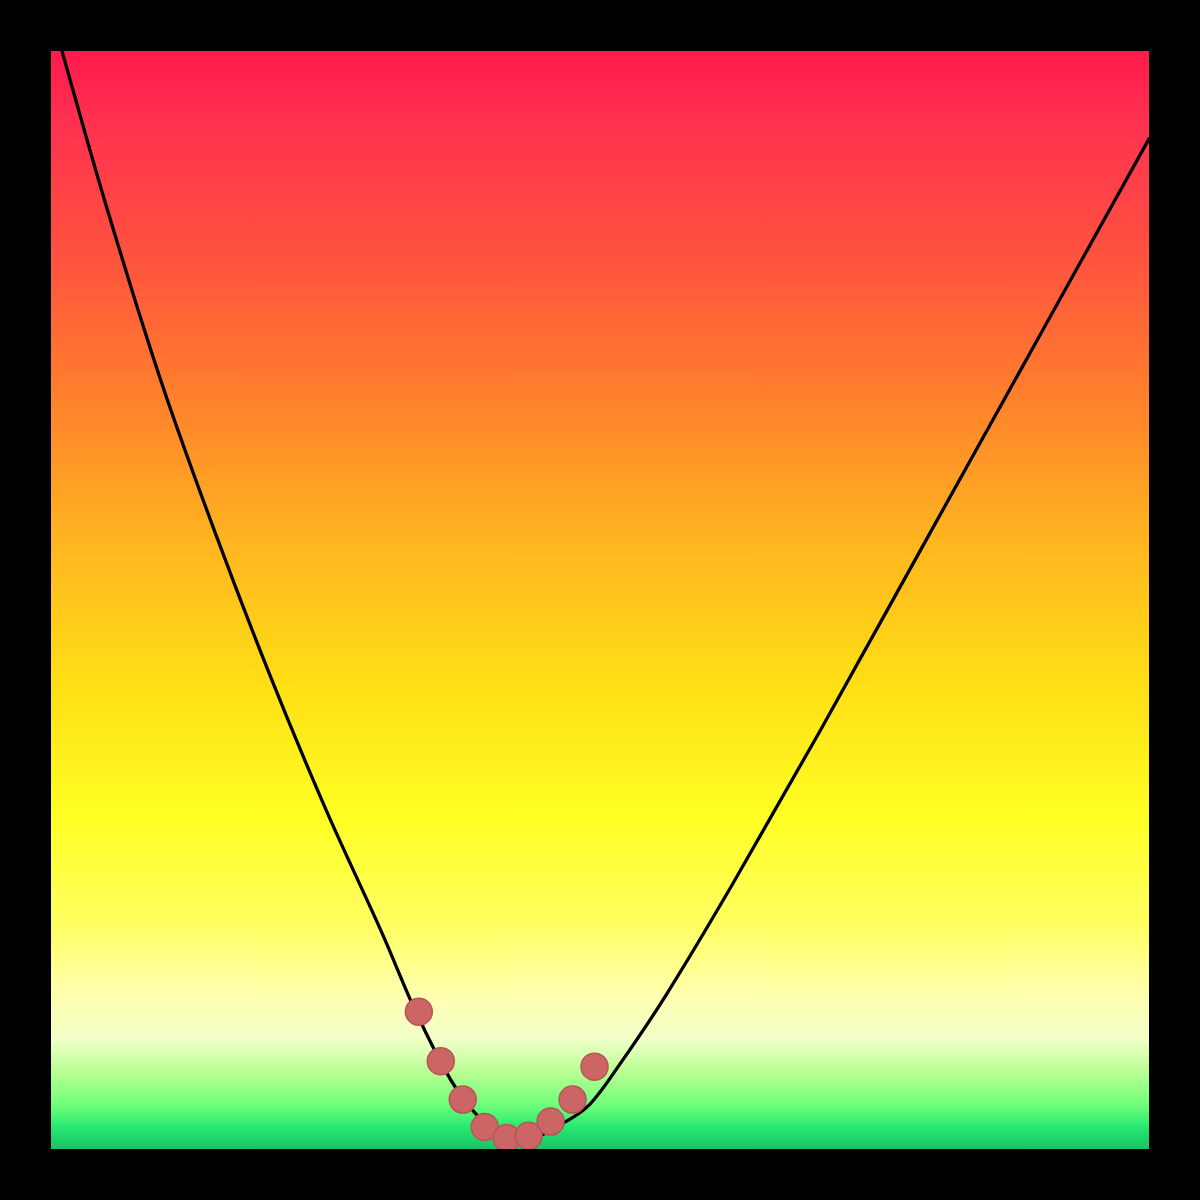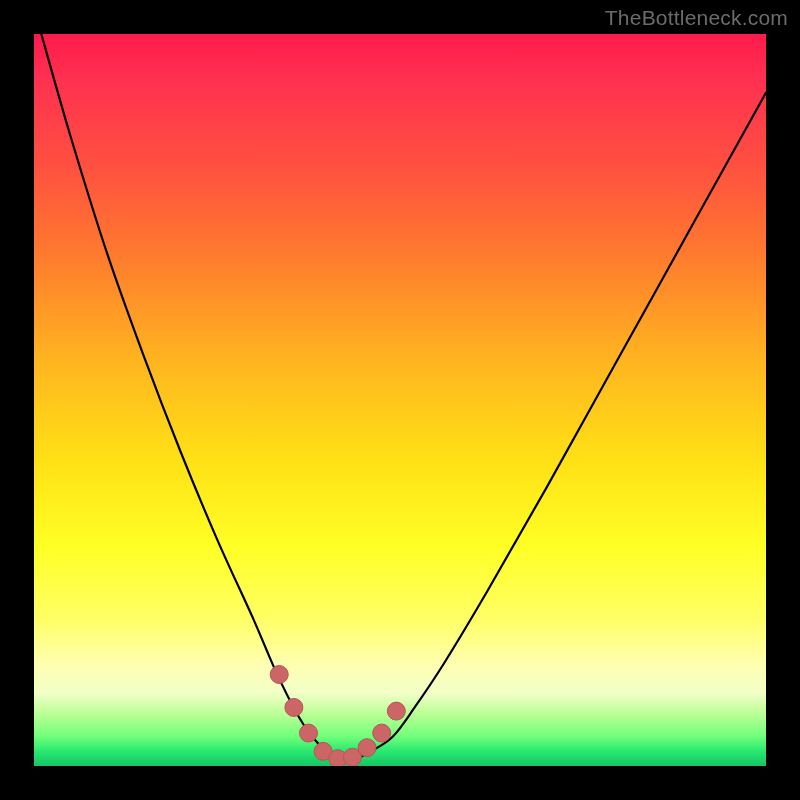--- a/index.html
+++ b/index.html
@@ -61,21 +61,20 @@
     inset: 0;
     width: 100%;
     height: 100%;
   }
 </style>
 </head>
 <body>
 
 <div class="stage">
 
-  <div class="watermark">TheBottleneck.com</div>
 
   <div class="plot-area">
     <div class="gradient"></div>
     <svg class="curve" viewBox="0 0 732 732" preserveAspectRatio="none">
       <path id="curve-path" fill="none" stroke="#000" stroke-width="2.2" stroke-linecap="round" stroke-linejoin="round" d="M 7.32 0.00 C 12.20 17.08, 25.62 65.88, 36.60 102.48 C 47.58 139.08, 61.00 183.00, 73.20 219.60 C 85.40 256.20, 97.60 289.14, 109.80 322.08 C 122.00 355.02, 134.20 386.74, 146.40 417.24 C 158.60 447.74, 170.80 477.02, 183.00 505.08 C 195.20 533.14, 209.84 563.64, 219.60 585.60 C 229.36 607.56, 234.24 620.98, 241.56 636.84 C 248.88 652.70, 257.42 669.78, 263.52 680.76 C 269.62 691.74, 273.28 696.62, 278.16 702.72 C 283.04 708.82, 287.92 713.70, 292.80 717.36 C 297.68 721.02, 302.56 723.46, 307.44 724.68 C 312.32 725.90, 317.20 725.90, 322.08 724.68 C 326.96 723.46, 330.62 721.02, 336.72 717.36 C 342.82 713.70, 351.36 710.04, 358.68 702.72 C 366.00 695.40, 372.10 685.64, 380.64 673.44 C 389.18 661.24, 397.72 649.04, 409.92 629.52 C 422.12 610.00, 436.76 585.60, 453.84 556.32 C 470.92 527.04, 490.44 492.88, 512.40 453.84 C 534.36 414.80, 561.20 366.00, 585.60 322.08 C 610.00 278.16, 634.40 234.24, 658.80 190.32 C 683.20 146.40, 719.80 80.52, 732.00 58.56"></path>
       <g id="marker-group">
           <circle cx="245.22" cy="640.50" r="9" fill="#cc6666" stroke="#b85555" stroke-width="1"></circle>
           <circle cx="259.86" cy="673.44" r="9" fill="#cc6666" stroke="#b85555" stroke-width="1"></circle>
           <circle cx="274.50" cy="699.06" r="9" fill="#cc6666" stroke="#b85555" stroke-width="1"></circle>
           <circle cx="289.14" cy="717.36" r="9" fill="#cc6666" stroke="#b85555" stroke-width="1"></circle>

